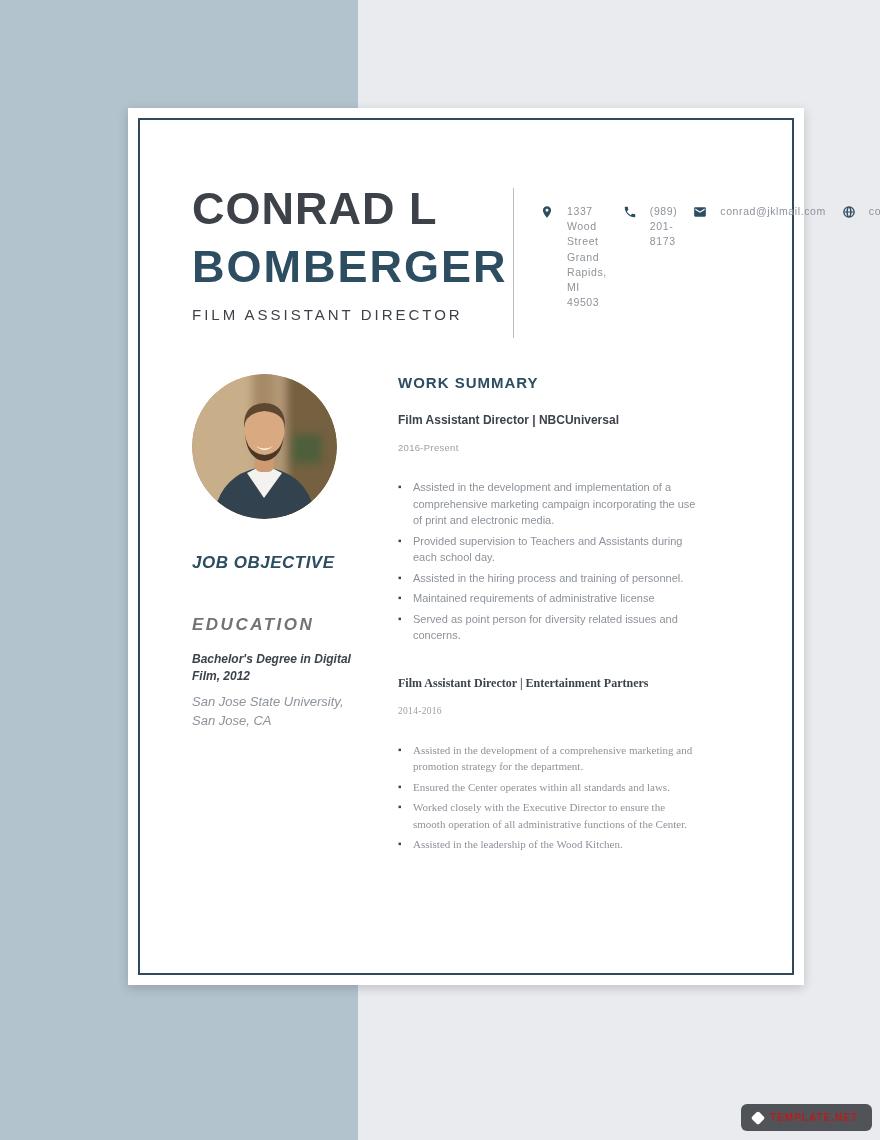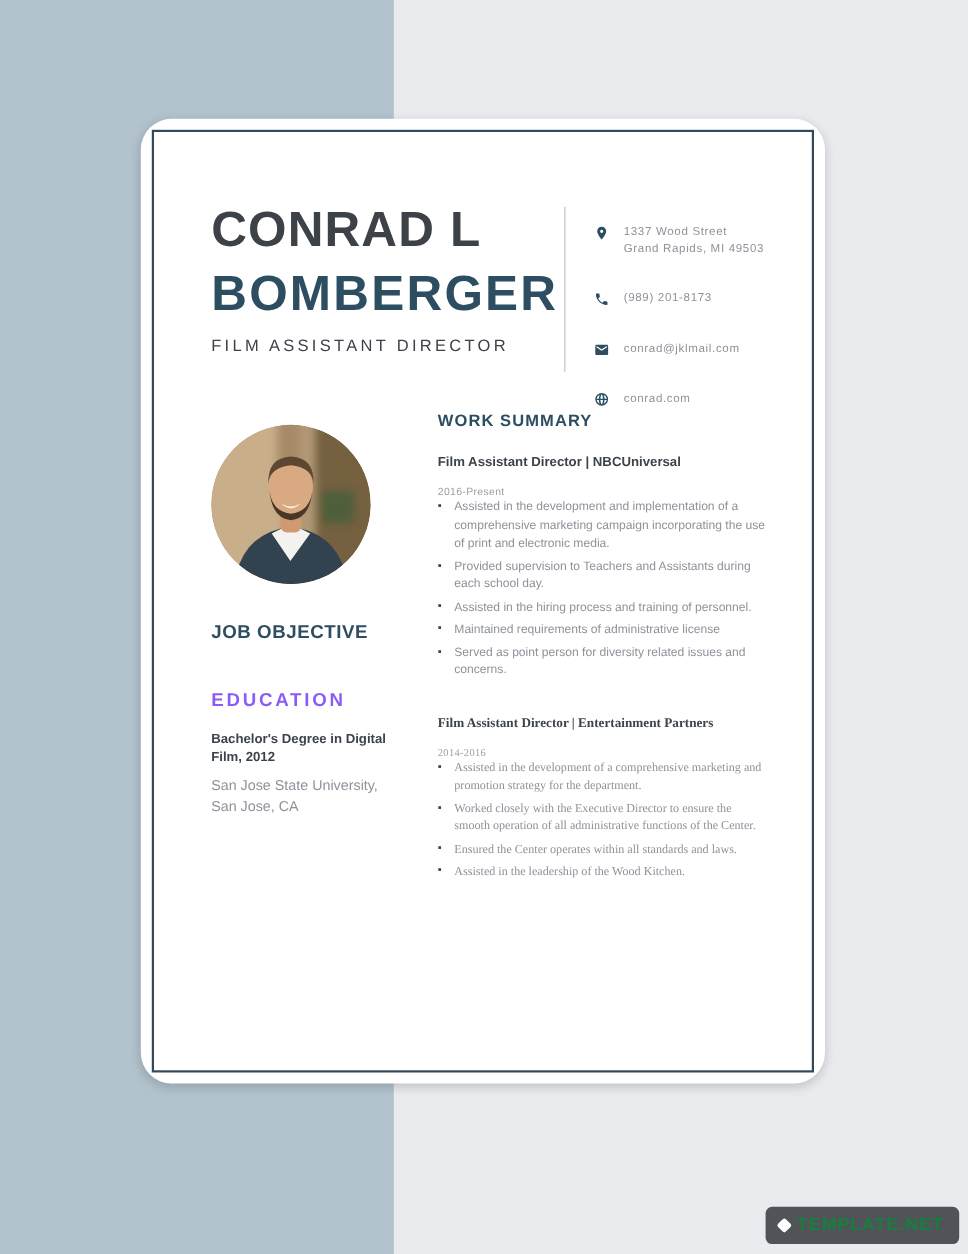--- a/index.html
+++ b/index.html
@@ -8,24 +8,23 @@
     font-family:"Liberation Sans", sans-serif;
     background:#e9ebee;
     position:relative;
     overflow:hidden;
   }
   .bg-left {
     position:absolute; left:0; top:0; width:358px; height:1140px;
     background:#b2c3ce;
   }
   .page {
-    position:absolute; left:128px; top:108px; width:622px; height:877px;
+    position:absolute; left:128px; top:108px; width:676px; height:877px;
     background:#ffffff;
     box-shadow:0 3px 10px rgba(0,0,0,0.18);
-    border-radius:28px;
   }
   .page-border {
     position:absolute; inset:10px;
     border:2px solid #30495c;
     pointer-events:none;
   }
 
   
   .header-name { position:absolute; left:64px; top:78px; width:320px; }
   .first-name {
@@ -39,66 +38,66 @@
   .job-title {
     margin-top:17px; font-size:15px; letter-spacing:3px;
     color:#3d4249; font-weight:400;
   }
   .header-divider {
     position:absolute; left:385px; top:80px; height:150px; width:1px;
     background:#b9bec3;
   }
   .contact {
     position:absolute; left:412px; top:96px; width:170px;
-    display:flex; flex-direction:column; gap:30px;
+    display:flex; flex-direction:row; gap:16px;
   }
   .contact-row { display:flex; align-items:flex-start; gap:13px; }
   .cicon { width:14px; height:14px; flex:0 0 14px; margin-top:1px; }
   .cicon svg { width:14px; height:14px; display:block; fill:#2d4d61; }
   .ctext {
     font-size:10.5px; color:#8d939a; letter-spacing:0.6px; line-height:1.45;
   }
 
   
-  .left-col { position:absolute; left:64px; top:278px; width:184px; }
+  .left-col { position:absolute; left:64px; top:266px; width:184px;font-style:italic; }
   .photo {
     width:145px; height:145px; border-radius:50%; overflow:hidden;
     display:block;
   }
   .section-heading-navy {
     font-size:17px; font-weight:700; letter-spacing:0.5px; color:#2d4d61;
   }
   .objective-heading { margin-top:34px; }
   .objective-text {
     margin-top:13px; font-size:11.5px; line-height:1.5; color:#8d939a;
     width:180px;
   }
   .education-heading {
     margin-top:42px; font-size:17px; font-weight:700; letter-spacing:2.5px;
-    color:#8b5cf6;
+    color:#737373;
   }
   .edu-degree {
     margin-top:16px; font-size:12px; font-weight:700; color:#3d434a;
     line-height:1.45; width:168px;
   }
   .edu-school {
     margin-top:7px; font-size:13px; color:#8d939a; line-height:1.45;
     width:160px;
   }
 
   
   .right-col { position:absolute; left:270px; top:266px; width:302px; }
   .work-heading {
     font-size:15px; font-weight:700; letter-spacing:1px; color:#2d4d61;
   }
   .job { margin-top:22px; }
   .job + .job { margin-top:32px;font-family:Liberation Serif, serif; }
   .job-name { font-size:12px; font-weight:700; color:#3d434a; }
   .job-dates { margin-top:15px; font-size:9.5px; color:#9aa1a8; letter-spacing:0.3px; }
-  .bullets { list-style:none; margin-top:0; }
+  .bullets { list-style:none; margin-top:26px; }
   .bullets li {
     position:relative; padding-left:15px; margin-bottom:4px;
     font-size:11px; line-height:1.5; color:#8d939a;
   }
   .bullets li::before {
     content:"▪"; position:absolute; left:0; top:0;
     color:#3e444b; font-size:10px;
   }
 
   
@@ -107,21 +106,21 @@
     background:rgba(58,63,67,0.88); border-radius:6px;
     padding:8px 14px 8px 12px;
     display:flex; align-items:center; gap:7px;
     cursor:pointer;
   }
   .watermark-logo {
     width:10px; height:10px; background:#ffffff;
     transform:rotate(45deg); border-radius:2px;
   }
   .watermark-text {
-    color:#15803d; font-size:16px; font-weight:700; letter-spacing:1px;
+    color:#b91c1c; font-size:10px; font-weight:700; letter-spacing:1px;
   }
 </style>
 </head>
 <body>
 
 <div class="bg-left"></div>
 
 <div class="page">
   <div class="page-border"></div>
 
@@ -221,22 +220,22 @@
         <li>Maintained requirements of administrative license</li>
         <li>Served as point person for diversity related issues and concerns.</li>
       </ul>
     </div>
 
     <div class="job">
       <div class="job-name">Film Assistant Director | Entertainment Partners</div>
       <div class="job-dates">2014-2016</div>
       <ul class="bullets">
         <li>Assisted in the development of a comprehensive marketing and promotion strategy for the department.</li>
+        <li>Ensured the Center operates within all standards and laws.</li>
         <li>Worked closely with the Executive Director to ensure the smooth operation of all administrative functions of the Center.</li>
-        <li>Ensured the Center operates within all standards and laws.</li>
         <li>Assisted in the leadership of the Wood Kitchen.</li>
       </ul>
     </div>
   </div>
 </div>
 
 <div class="watermark">
   <span class="watermark-logo"></span>
   <span class="watermark-text">TEMPLATE.NET</span>
 </div>

